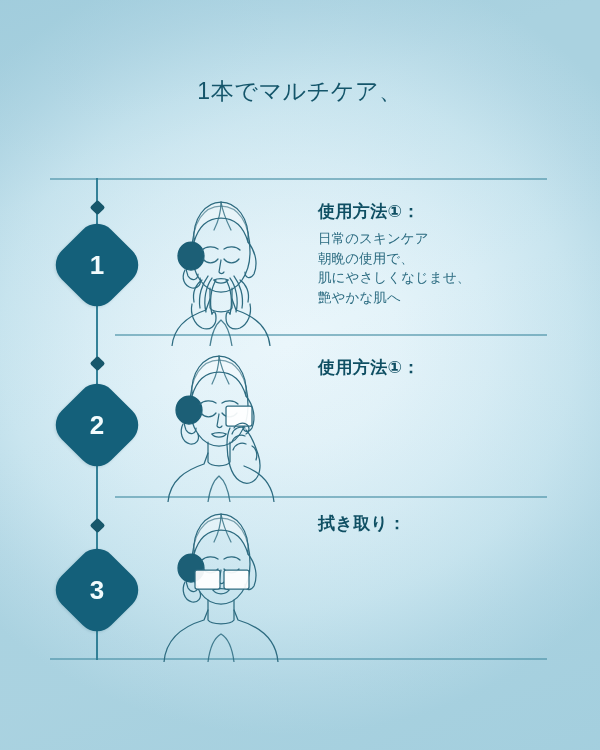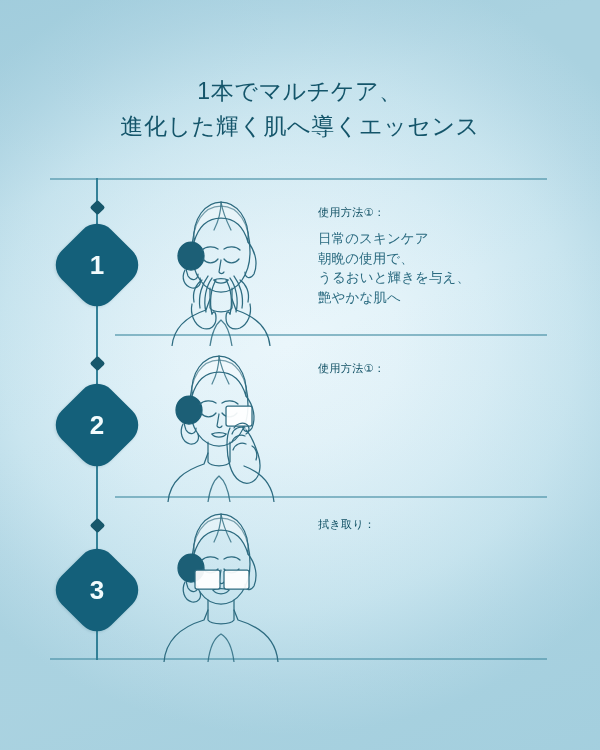--- a/index.html
+++ b/index.html
@@ -121,42 +121,41 @@
     left: 148px;
     width: 146px;
     height: 150px;
   }
   .art svg { display: block; width: 146px; height: 150px; }
 
   .txt { position: absolute; left: 318px; width: 268px; }
   .txt h3 {
     margin: 0 0 7px 0;
     color: #0f4f63;
-    font-size: 11px;
-    font-weight: normal;
+    font-size: 17px;
+    font-weight: bold;
     letter-spacing: 0.4px;
     line-height: 20px;
   }
   .txt p {
     margin: 0;
     color: #2b6b80;
     font-size: 13.5px;
     line-height: 19.5px;
     letter-spacing: 0.1px;
     white-space: pre-line;
   }
 </style>
 </head>
 <body>
 
 <div id="page">
 
   <div class="headline">
     <span class="hl-line">1本でマルチケア、</span>
-    <span class="hl-line">進化した輝く肌へ導くエッセンス</span>
   </div>
 
   <div class="sep full" style="top:178px"></div>
   <div class="sep inner" style="top:334px"></div>
   <div class="sep inner" style="top:496px"></div>
   <div class="sep full" style="top:658px"></div>
 
   <div class="v-line"></div>
 
   <div class="node" style="top:202px"></div>
@@ -216,21 +215,21 @@
           <path d="M100 106 C102 96 98 88 92 84"></path>
           <path d="M102 108 C104 118 100 128 92 132 C84 135 78 130 78 122
                    C78 116 80 114 82 118"></path>
         </g>
       </svg>
     </div>
     <div class="txt" style="top:6px">
       <h3>使用方法①：</h3>
       <p>日常のスキンケア
 朝晩の使用で、
-うるおいと輝きを与え、
+肌にやさしくなじませ、
 艶やかな肌へ</p>
     </div>
   </div>
 
   <div class="badge" style="top:390px">
     <span>2</span>
   </div>
 
   <div class="row" style="top:352px; height:146px">
     <div class="art">

